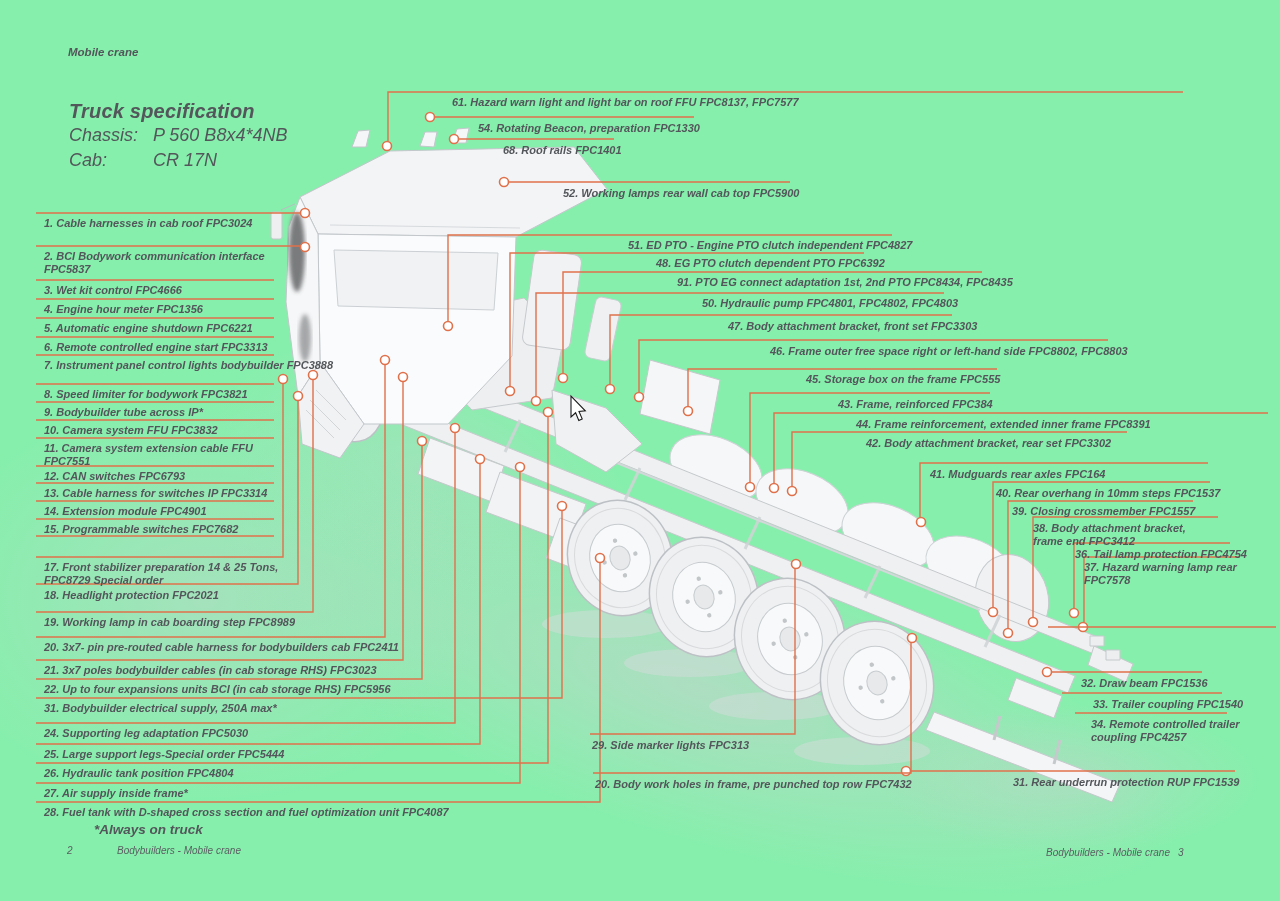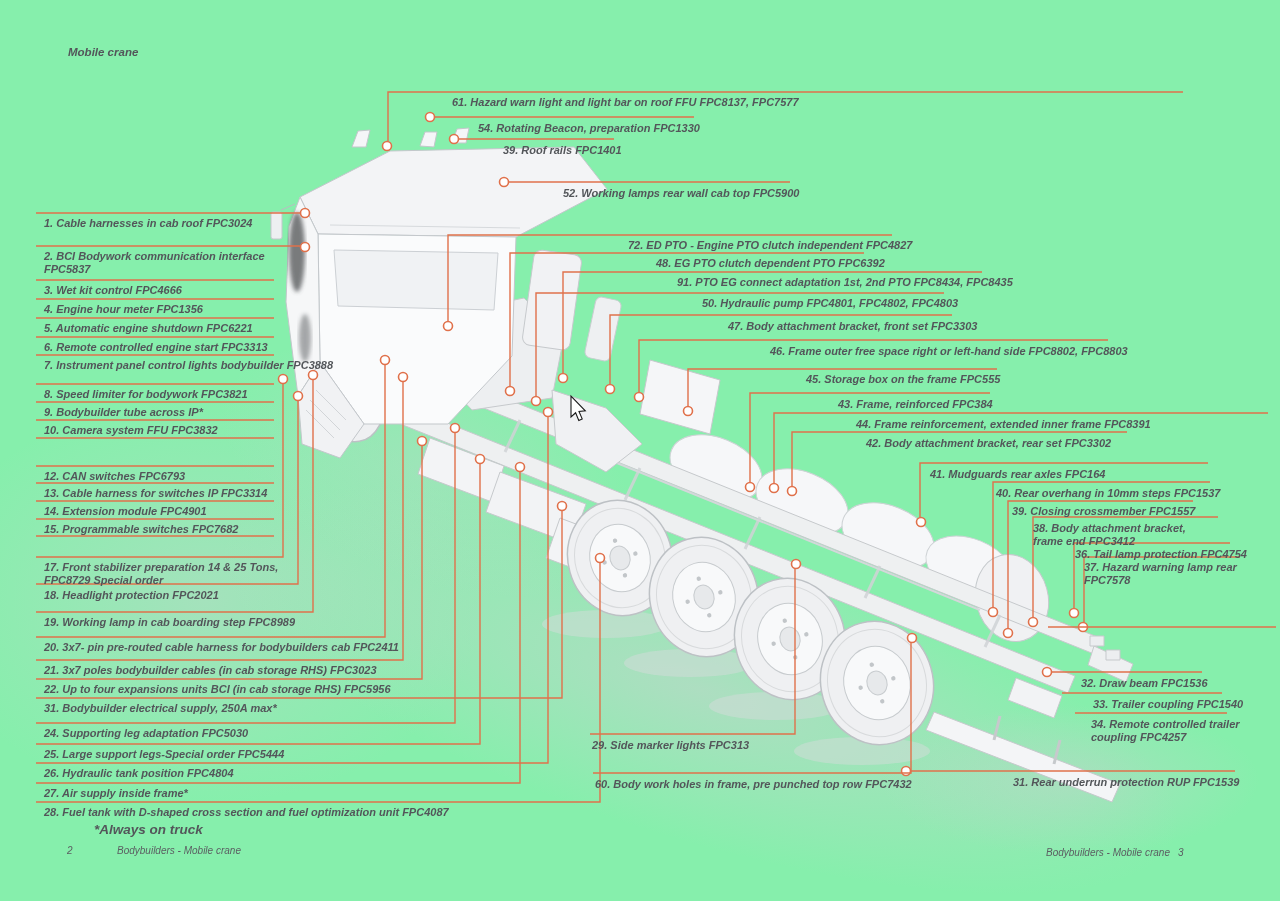--- a/index.html
+++ b/index.html
@@ -243,54 +243,66 @@
       <path class="lead" d="M590,734 H795 V568"></path>
         <circle class="dot" cx="796" cy="564" r="4.5"></circle>
       <path class="lead" d="M593,773 H911 V642"></path>
         <circle class="dot" cx="912" cy="638" r="4.5"></circle>
     </g>
 
     <path d="M571,396 l0,21 4.6,-4.2 3.2,7.6 3.4,-1.5 -3.2,-7.4 6.3,-0.6 Z" fill="#ffffff" stroke="#1a1a1a" stroke-width="1.1"></path>
   </svg>
 
   <div id="eyebrow">Mobile crane</div>
+  <div id="titleblock">
+    <div id="page-title">Truck specification</div>
+    <div class="specrow">
+      <span>Chassis:</span>
+      <span>P 560 B8x4*4NB</span>
+    </div>
+    <div class="specrow">
+      <span>Cab:</span>
+      <span>CR 17N</span>
+    </div>
+  </div>
 
   <div class="co" style="left:44px;top:217px">1. Cable harnesses in cab roof FPC3024</div>
   <div class="co" style="left:44px;top:250px;width:252px">2. BCI Bodywork communication interface FPC5837</div>
   <div class="co" style="left:44px;top:284px">3. Wet kit control FPC4666</div>
   <div class="co" style="left:44px;top:303px">4. Engine hour meter FPC1356</div>
   <div class="co" style="left:44px;top:322px">5. Automatic engine shutdown FPC6221</div>
   <div class="co" style="left:44px;top:341px">6. Remote controlled engine start FPC3313</div>
   <div class="co" style="left:44px;top:359px;width:292px">7. Instrument panel control lights bodybuilder FPC3888</div>
   <div class="co" style="left:44px;top:388px">8. Speed limiter for bodywork FPC3821</div>
   <div class="co" style="left:44px;top:406px">9. Bodybuilder tube across IP*</div>
   <div class="co" style="left:44px;top:424px">10. Camera system FFU FPC3832</div>
+  <div class="co" style="left:44px;top:442px;width:242px">11. Camera system extension cable FFU FPC7551</div>
   <div class="co" style="left:44px;top:470px">12. CAN switches FPC6793</div>
   <div class="co" style="left:44px;top:487px">13. Cable harness for switches IP FPC3314</div>
   <div class="co" style="left:44px;top:505px">14. Extension module FPC4901</div>
   <div class="co" style="left:44px;top:523px">15. Programmable switches FPC7682</div>
   <div class="co" style="left:44px;top:561px;width:280px">17. Front stabilizer preparation 14 &amp; 25 Tons, FPC8729  Special order</div>
   <div class="co" style="left:44px;top:589px">18. Headlight protection FPC2021</div>
   <div class="co" style="left:44px;top:616px">19. Working lamp in cab boarding step FPC8989</div>
   <div class="co nw" style="left:44px;top:641px">20. 3x7- pin pre-routed cable harness for bodybuilders cab FPC2411</div>
   <div class="co nw" style="left:44px;top:664px">21. 3x7 poles bodybuilder cables (in cab storage RHS) FPC3023</div>
   <div class="co nw" style="left:44px;top:683px">22. Up to four expansions units BCI (in cab storage RHS) FPC5956</div>
   <div class="co nw" style="left:44px;top:702px">31. Bodybuilder electrical supply, 250A max*</div>
   <div class="co nw" style="left:44px;top:727px">24. Supporting leg adaptation FPC5030</div>
   <div class="co nw" style="left:44px;top:748px">25. Large support legs-Special order FPC5444</div>
   <div class="co nw" style="left:44px;top:767px">26. Hydraulic tank position FPC4804</div>
   <div class="co nw" style="left:44px;top:787px">27. Air supply inside frame*</div>
   <div class="co nw" style="left:44px;top:806px">28. Fuel tank with D-shaped cross section and fuel optimization unit FPC4087</div>
 
   <div class="co nw" style="left:452px;top:96px">61. Hazard warn light and light bar on roof FFU FPC8137, FPC7577</div>
   <div class="co nw" style="left:478px;top:122px">54. Rotating Beacon, preparation FPC1330</div>
-  <div class="co nw" style="left:503px;top:144px">39. Roof rails FPC1401</div>
+  <div class="co nw" style="left:503px;top:144px">68. Roof rails FPC1401</div>
   <div class="co nw" style="left:563px;top:187px">52. Working lamps rear wall cab top FPC5900</div>
 
-  <div class="co nw" style="left:628px;top:239px">72. ED PTO - Engine PTO clutch independent FPC4827</div>
+  <div class="co nw" style="left:628px;top:239px">51. ED PTO - Engine PTO clutch independent FPC4827</div>
   <div class="co nw" style="left:656px;top:257px">48. EG PTO clutch dependent PTO FPC6392</div>
   <div class="co nw" style="left:677px;top:276px">91. PTO EG connect adaptation 1st, 2nd PTO FPC8434, FPC8435</div>
   <div class="co nw" style="left:702px;top:297px">50. Hydraulic pump FPC4801, FPC4802, FPC4803</div>
   <div class="co nw" style="left:728px;top:320px">47. Body attachment bracket, front set FPC3303</div>
   <div class="co nw" style="left:770px;top:345px">46. Frame outer free space right or left-hand side FPC8802, FPC8803</div>
   <div class="co nw" style="left:806px;top:373px">45. Storage box on the frame FPC555</div>
   <div class="co nw" style="left:838px;top:398px">43. Frame, reinforced FPC384</div>
   <div class="co nw" style="left:856px;top:418px">44. Frame reinforcement, extended inner frame FPC8391</div>
   <div class="co nw" style="left:866px;top:437px">42. Body attachment bracket, rear set FPC3302</div>
   <div class="co nw" style="left:930px;top:468px">41. Mudguards rear axles FPC164</div>
@@ -298,21 +310,21 @@
   <div class="co nw" style="left:1012px;top:505px">39. Closing crossmember FPC1557</div>
   <div class="co" style="left:1033px;top:522px;width:185px">38. Body attachment bracket, frame end FPC3412</div>
   <div class="co nw" style="left:1075px;top:548px">36. Tail lamp protection FPC4754</div>
   <div class="co" style="left:1084px;top:561px;width:165px">37. Hazard warning lamp rear FPC7578</div>
   <div class="co nw" style="left:1081px;top:677px">32. Draw beam FPC1536</div>
   <div class="co nw" style="left:1093px;top:698px">33. Trailer coupling FPC1540</div>
   <div class="co" style="left:1091px;top:718px;width:180px">34. Remote controlled trailer coupling FPC4257</div>
   <div class="co nw" style="left:1013px;top:776px">31. Rear underrun protection RUP FPC1539</div>
 
   <div class="co nw" style="left:592px;top:739px">29. Side marker lights FPC313</div>
-  <div class="co nw" style="left:595px;top:778px">60. Body work holes in frame, pre punched top row FPC7432</div>
+  <div class="co nw" style="left:595px;top:778px">20. Body work holes in frame, pre punched top row FPC7432</div>
 
   <div id="footnote">*Always on truck</div>
   <span class="foot" style="left:67px;top:845px">2</span>
   <span class="foot" style="left:117px;top:845px">Bodybuilders - Mobile crane</span>
   <span class="foot" style="left:1046px;top:847px">Bodybuilders - Mobile crane</span>
   <span class="foot" style="left:1178px;top:847px">3</span>
 
 </div>
 
 </body></html>

